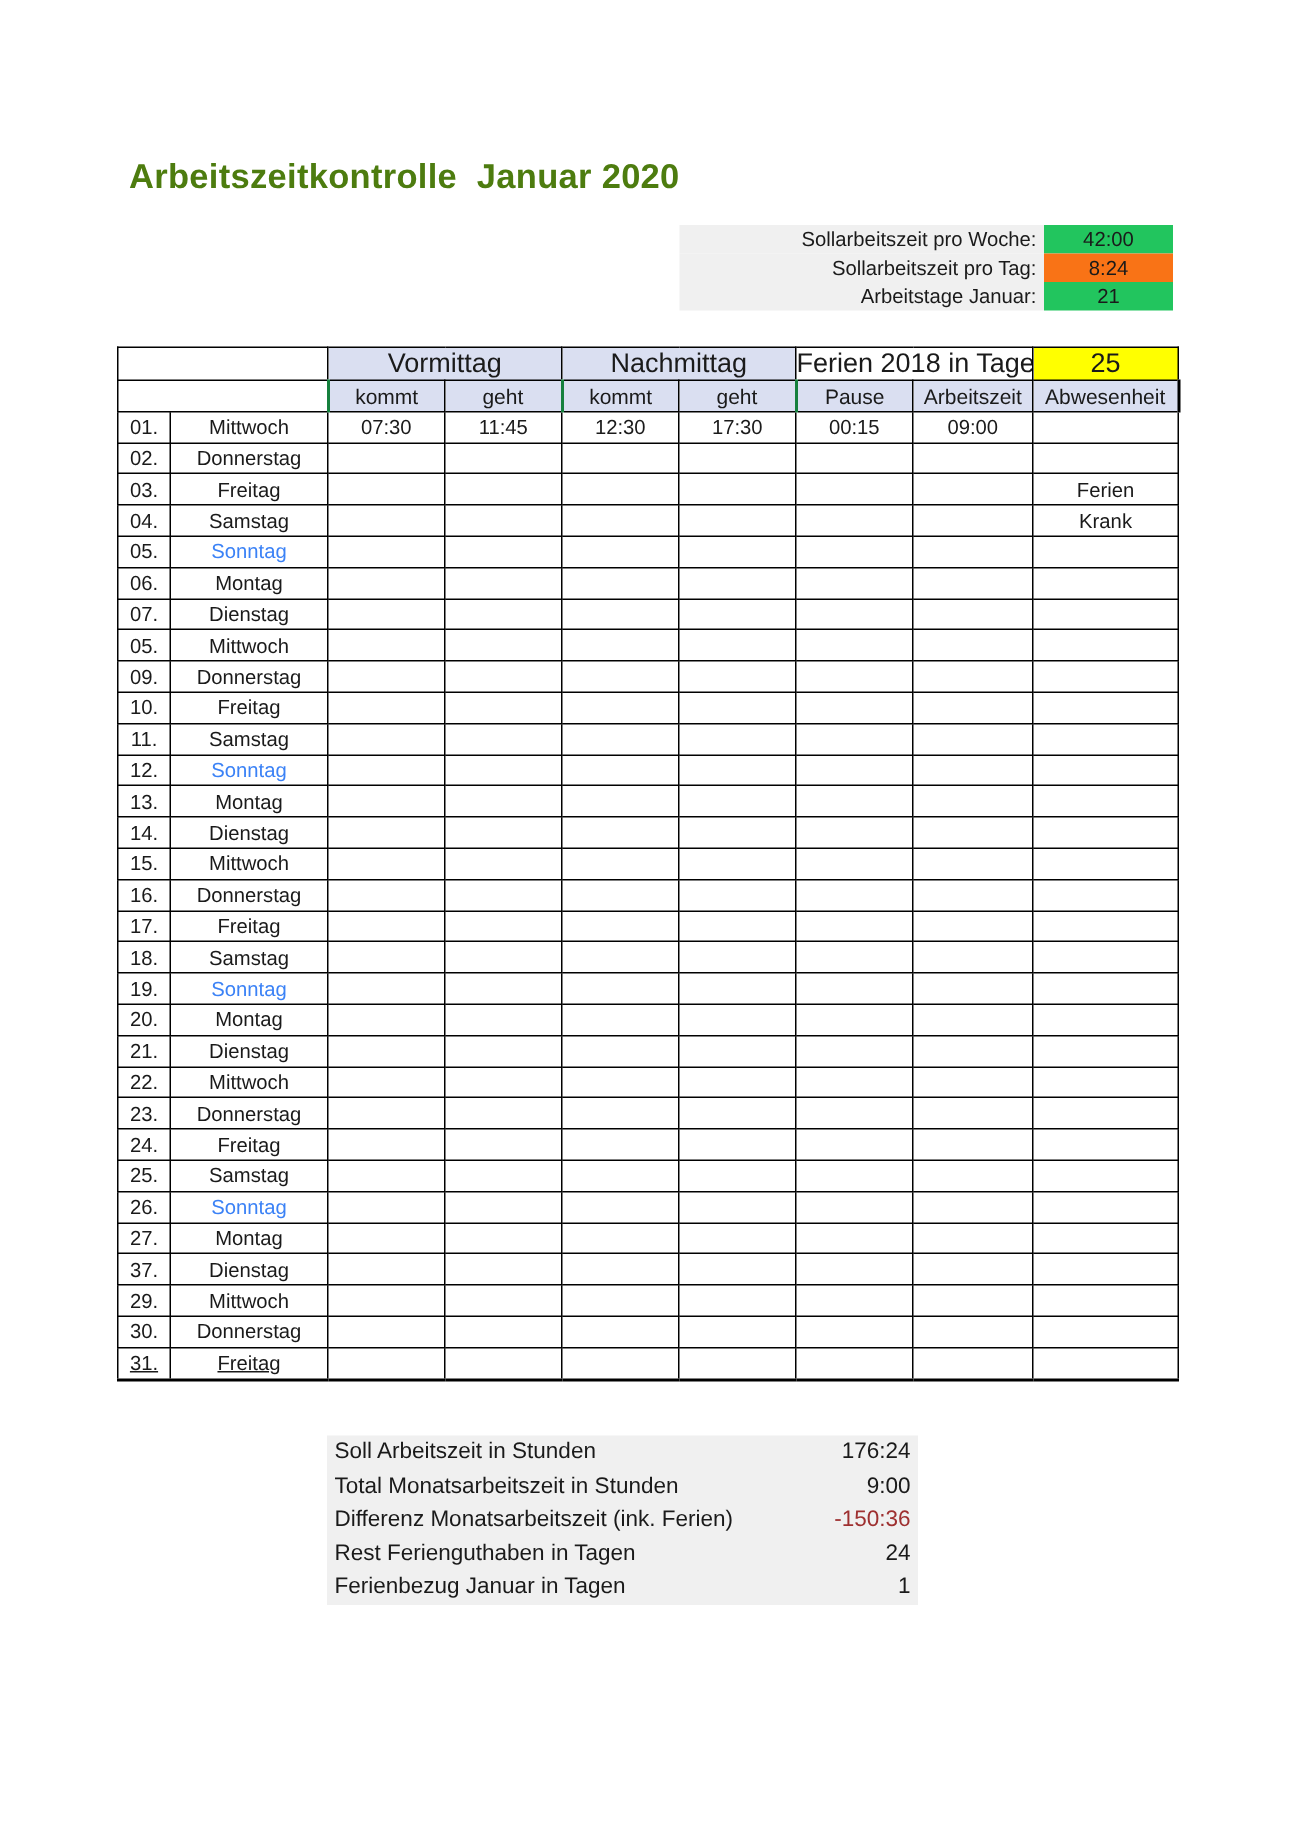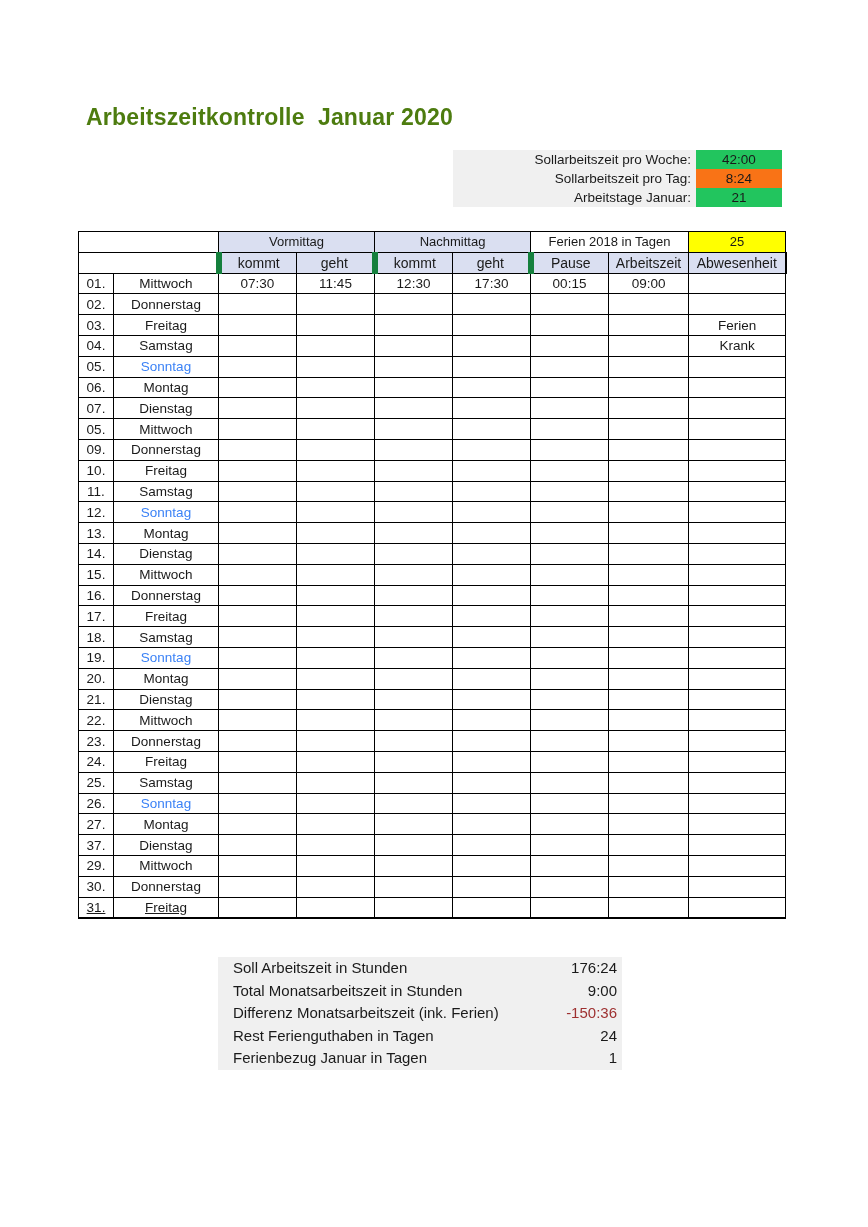--- a/index.html
+++ b/index.html
@@ -67,49 +67,48 @@
     padding: 0;
     text-align: center;
     vertical-align: middle;
     overflow: hidden;
     white-space: nowrap;
   }
   td.nb { border: none; background: #fff; }
   td.gh {
     background: #dadff1;
     border: 2px solid #000;
-    font-size: 13px;
+    font-size: 18px;
   }
   td.gh.white { background: #ffffff; }
   td.gh.yellow { background: #ffff00; }
   td.ch {
     background: #dadff1;
     border-bottom: 2px solid #000;
     font-size: 14px;
   }
-  td.ch.bl2 { border-left: 6px solid #15803d; }
+  td.ch.bl2 { border-left: 2px solid #15803d; }
   td.ch.br2 { border-right: 2px solid #000; }
   td.num {
     text-align: right;
     padding-right: 3px;
     border-left: 2px solid #000;
   }
   td.day { text-align: left; padding-left: 4px; }
   td.day.sun { color: #3b82f6; }
   td.last { border-right: 2px solid #000; }
   tr.lastrow td { border-bottom: 2px solid #000; text-decoration: underline; }
 
   
   .summary {
     position: absolute;
     left: 218px;
     top: 957px;
     width: 394px;
     background: #f0f0f0;
-    padding-left: 10px;
   }
   .sum-row {
     display: flex;
     height: 22.6px;
     line-height: 22.6px;
     font-size: 15px;
   }
   .sum-label { flex: 1; padding-left: 5px; }
   .sum-value { width: 78px; text-align: right; padding-right: 5px; }
   .sum-value.neg { color: #9e3030; }

